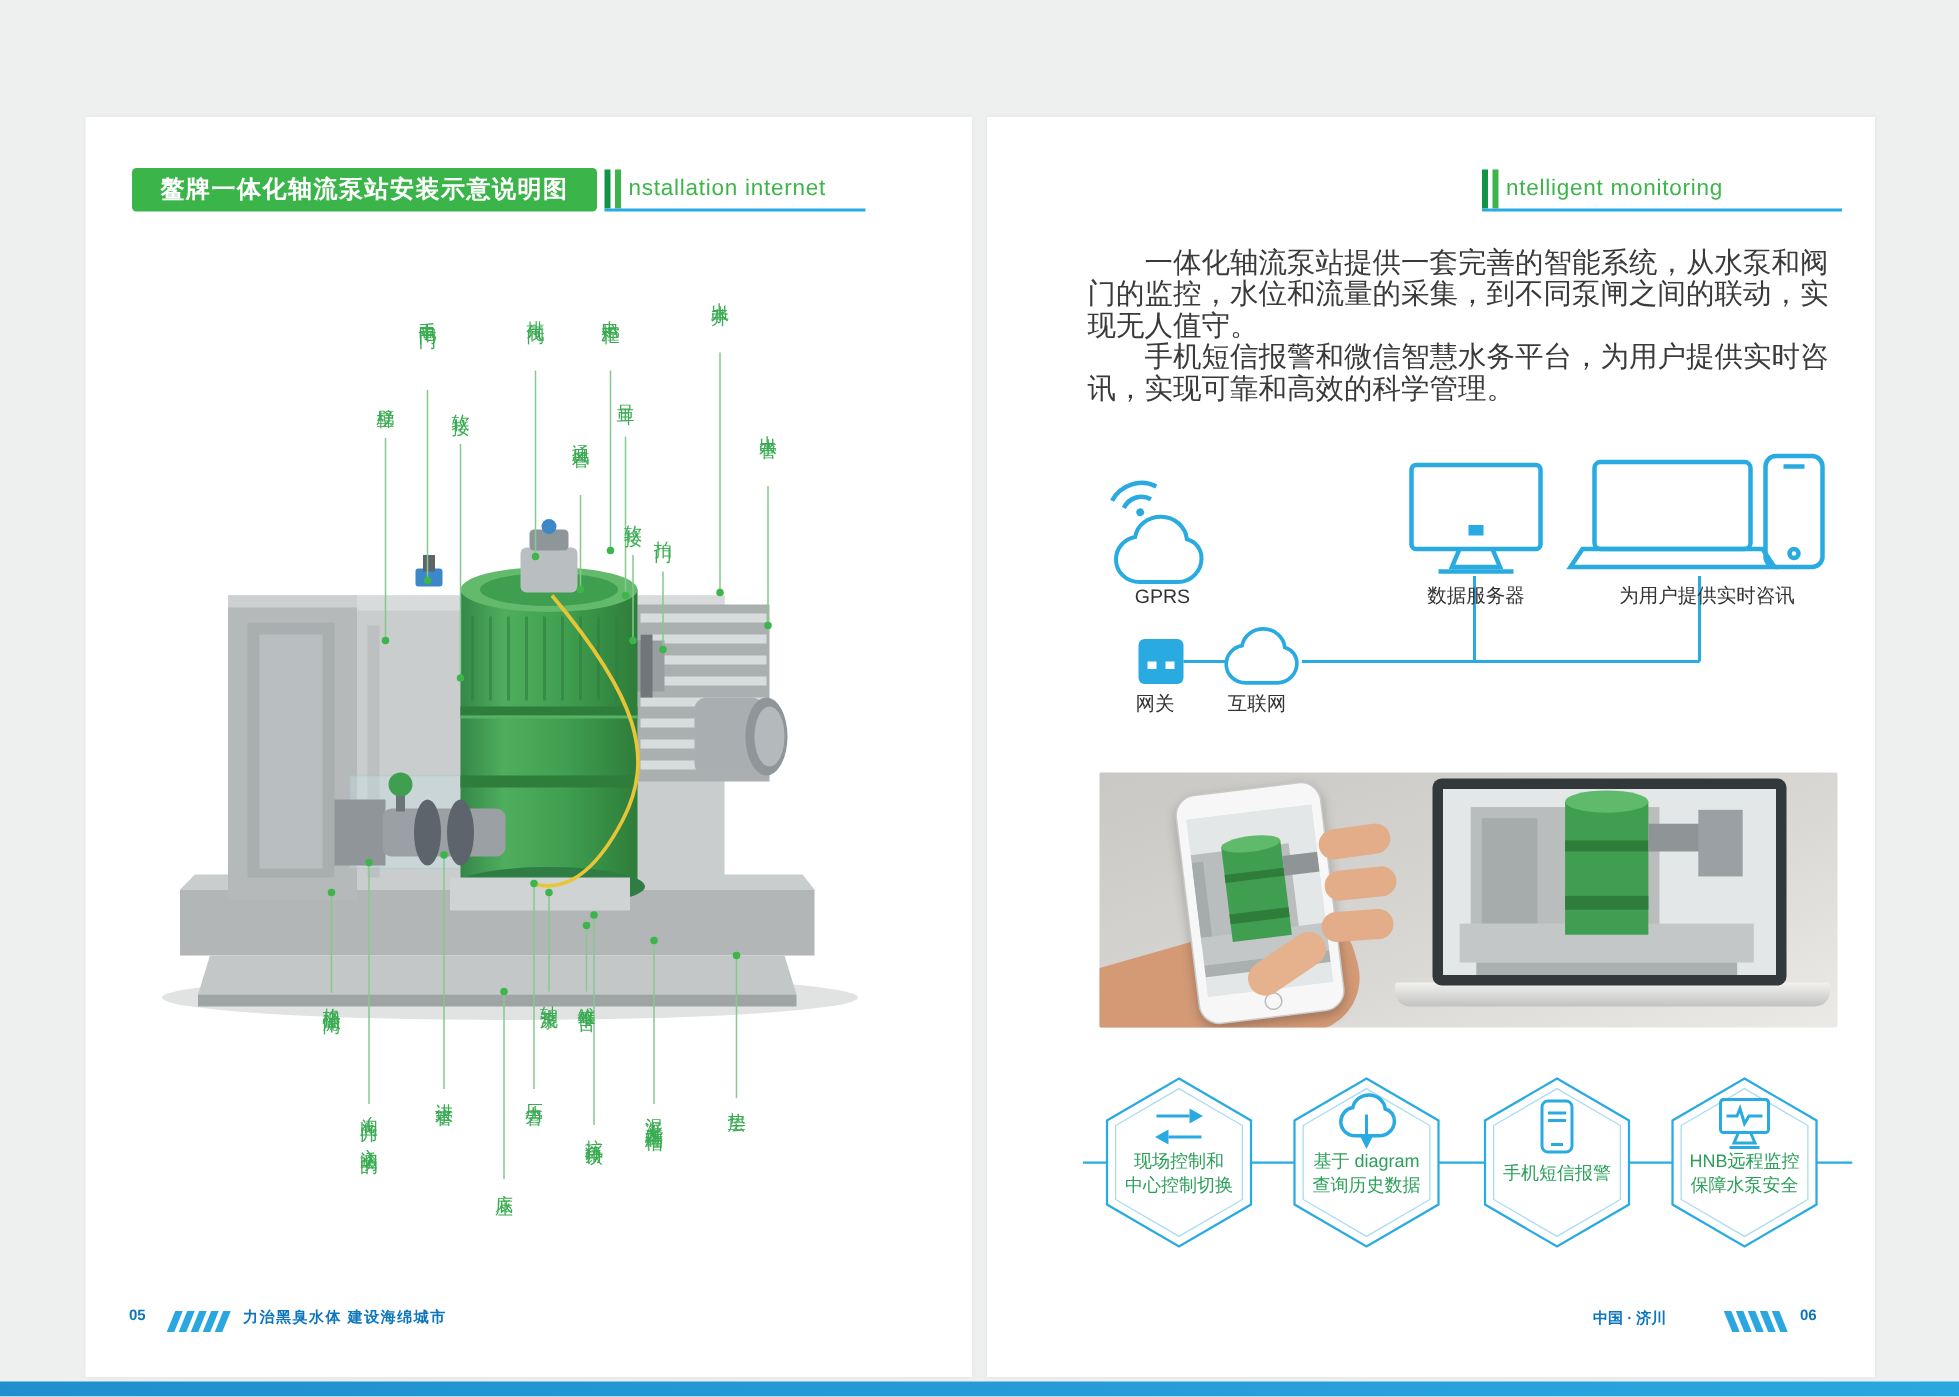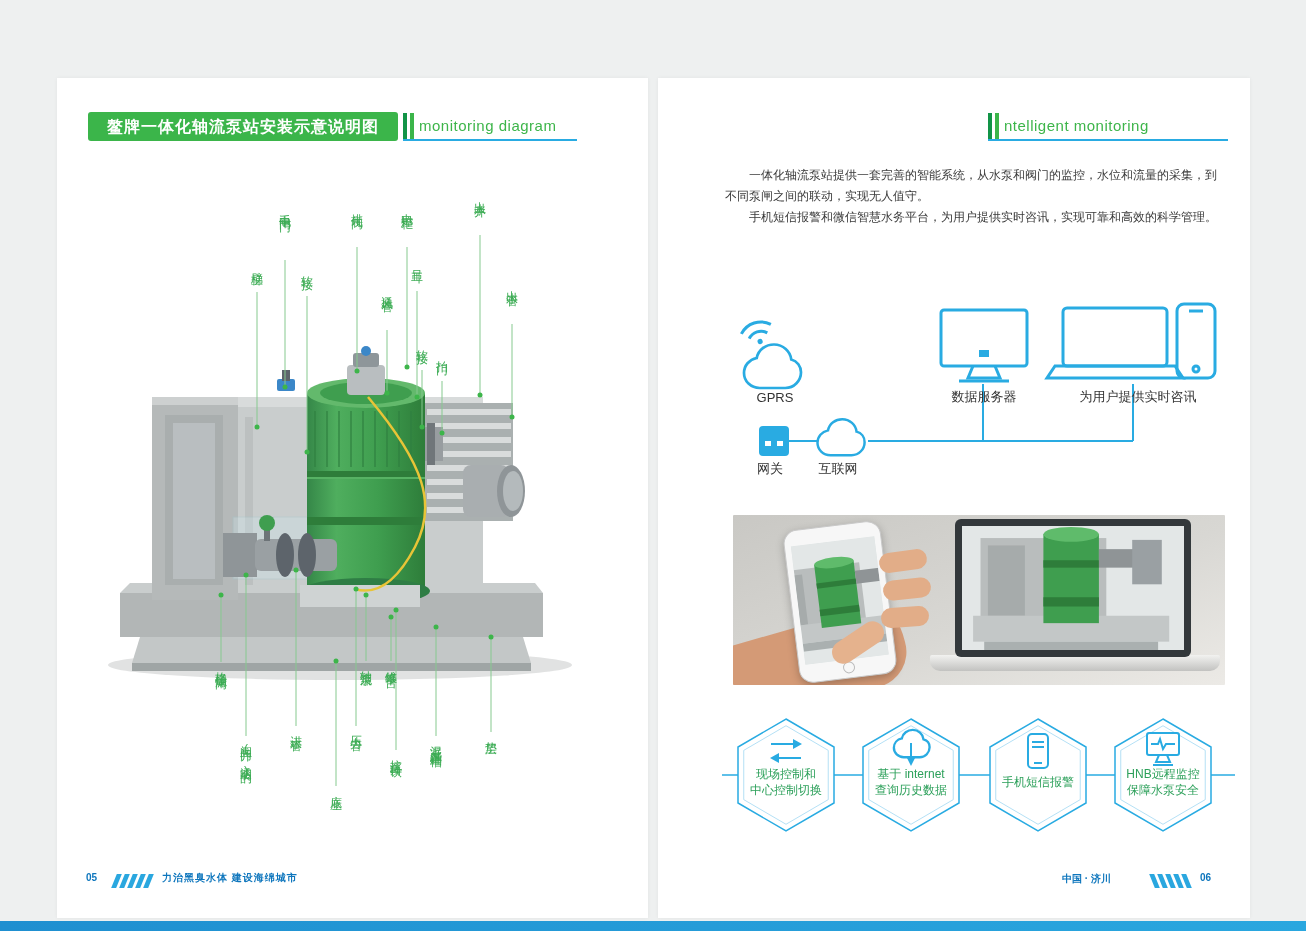--- a/index.html
+++ b/index.html
@@ -9,21 +9,21 @@
   #page-left{left:57px;width:591px;}
   #page-right{left:658px;width:592px;}
 
   .badge{position:absolute;height:29px;background:#3bb54a;color:#fff;font-weight:bold;font-size:16px;letter-spacing:1px;text-align:center;line-height:29px;border-radius:3px;}
   .sep-bar{position:absolute;width:4px;height:26px;top:113px;}
   .subtitle{position:absolute;top:117px;color:#3db54a;font-size:15px;letter-spacing:0.5px;}
   .underline{position:absolute;top:139px;height:2px;background:#29abe2;}
 
   .vlabel{position:absolute;writing-mode:vertical-rl;text-orientation:upright;color:#3aab52;font-size:12px;letter-spacing:2px;line-height:14px;}
 
-  .paragraphs{position:absolute;left:725px;top:165px;width:503px;color:#3a3a3a;font-size:12px;line-height:21px;}
+  .paragraphs{position:absolute;left:725px;top:165px;width:503px;color:#3a3a3a;font-size:19px;line-height:21px;}
   .paragraphs p{margin:0;text-indent:2em;}
 
   .net-label{position:absolute;font-size:13px;color:#333;text-align:center;}
 
   .photo{position:absolute;left:733px;top:515px;width:492px;height:170px;background:linear-gradient(160deg,#c9c8c4 0%,#d8d7d3 55%,#eceae6 100%);overflow:hidden;border-radius:1px;}
   .laptop-screen{position:absolute;left:222px;top:4px;width:236px;height:138px;background:#33383b;border-radius:6px;padding:7px;box-sizing:border-box;}
   .laptop-display{width:100%;height:100%;background:#e9ecec;overflow:hidden;}
   .laptop-base{position:absolute;left:197px;top:140px;width:290px;height:16px;background:linear-gradient(#f2f2f0,#c2c2c0);border-radius:2px 2px 10px 10px;}
   .forearm{position:absolute;left:-35px;top:112px;width:210px;height:80px;background:#d49a76;border-radius:36px;transform:rotate(-16deg);}
   .phone{position:absolute;left:58px;top:10px;width:96px;height:152px;background:#f7f7f7;border:1px solid #c9c9c9;border-radius:14px;transform:rotate(-7deg);box-shadow:0 3px 8px rgba(0,0,0,0.25);}
@@ -73,21 +73,21 @@
       </linearGradient>
     </defs>
   </svg>
 
   <div class="page" id="page-left"></div>
 
   <div class="badge" style="left:88px;top:112px;width:310px;">鳌牌一体化轴流泵站安装示意说明图</div>
   <div class="sep-bar" style="left:403px;background:#129447;"></div>
   <div class="sep-bar" style="left:410px;background:#3bb54a;"></div>
   <div class="underline" style="left:403px;width:174px;"></div>
-  <div class="subtitle" style="left:419px;">monitoring diagram</div>
+  <div class="subtitle" style="left:419px;">nstallation internet</div>
 
   <svg class="abs" style="left:95px;top:165px;" width="500" height="700" viewBox="0 0 500 700">
 
     <ellipse cx="245" cy="500" rx="232" ry="15" fill="#9aa0a0" opacity="0.30"></ellipse>
 
     <polygon points="35,418 440,418 448,428 25,428" fill="#c9cdcd"></polygon>
     <rect x="25" y="428" width="423" height="44" fill="#b2b6b6"></rect>
     <polygon points="45,472 428,472 436,498 37,498" fill="#c3c7c7"></polygon>
     <rect x="37" y="498" width="399" height="8" fill="#9fa5a5"></rect>
 
@@ -361,21 +361,21 @@
       <path d="M437,40 L434,47 L448,47 L445,40"></path>
       <line x1="431" y1="50" x2="451" y2="50"></line>
       <polyline points="429,29 436,29 438,24 441,34 444,29 453,29"></polyline>
     </g>
   </svg>
   <div class="feature-label" style="left:726px;">
     <span>现场控制和</span>
     <span>中心控制切换</span>
   </div>
   <div class="feature-label" style="left:851px;">
-    <span>基于 internet</span>
+    <span>基于 diagram</span>
     <span>查询历史数据</span>
   </div>
   <div class="feature-label" style="left:978px;top:774px;">
     <span>手机短信报警</span>
     <span></span>
   </div>
   <div class="feature-label" style="left:1103px;">
     <span>HNB远程监控</span>
     <span>保障水泵安全</span>
   </div>

